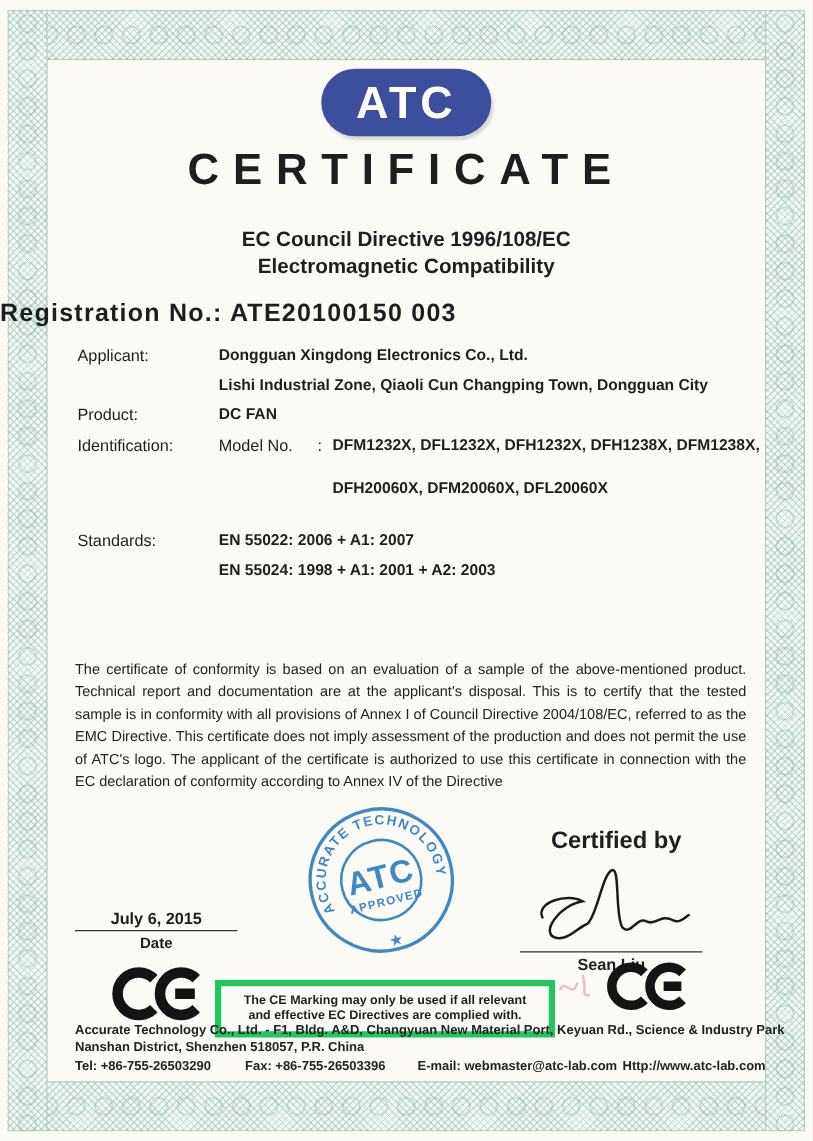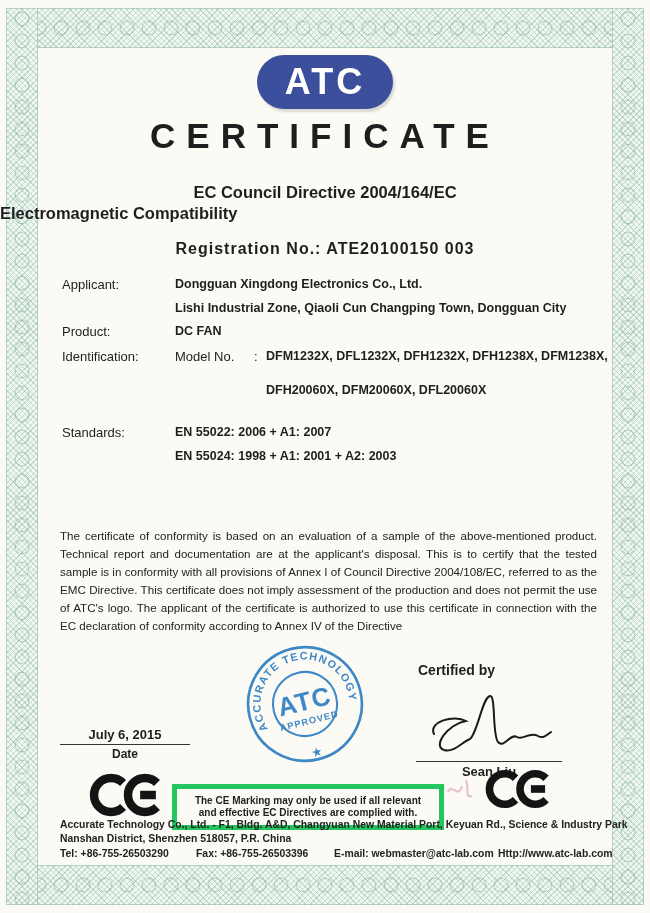--- a/index.html
+++ b/index.html
@@ -31,38 +31,38 @@
   
   .logo{
     left:257px;top:55px;width:136px;height:54px;border-radius:27px;
     background:#3b4f9c;display:flex;align-items:center;justify-content:center;
     box-shadow:2px 3px 2px rgba(120,120,120,.25);
   }
   .logo span{color:#fff;font-size:36px;font-weight:bold;letter-spacing:3px;}
   .title{left:0;width:650px;top:116px;text-align:center;font-size:35px;font-weight:bold;letter-spacing:11px;}
   .sub1{left:0;width:650px;top:161px;text-align:center;font-size:16px;font-weight:bold;}
   .sub2{left:0;width:650px;top:183px;text-align:center;font-size:16.5px;font-weight:bold;}
-  .sub3{left:0;width:650px;top:204px;text-align:left;font-size:16.5px;font-weight:bold;}
-  .reg{left:0;width:650px;top:240px;text-align:center;font-size:16px;font-weight:bold;letter-spacing:1px;}
+  .sub3{left:0;width:650px;top:204px;text-align:center;font-size:16.5px;font-weight:bold;}
+  .reg{left:0;width:650px;top:240px;text-align:left;font-size:20px;font-weight:bold;letter-spacing:1px;}
 
   
   .lab{font-size:13px;font-weight:normal;}
   .val{font-size:12.5px;font-weight:bold;}
 
   
   .para{
     left:60px;top:527px;width:537px;font-size:11.6px;font-weight:normal;
     line-height:18px;text-align:justify;color:#222;
   }
 
   
   .stamp{left:243px;top:642px;width:124px;height:124px;transform:rotate(-14deg);opacity:.92;}
 
   
-  .certified{left:418px;top:662px;width:150px;text-align:left;font-size:14px;font-weight:bold;}
+  .certified{left:418px;top:662px;width:150px;text-align:center;font-size:19px;font-weight:bold;}
   .sig-svg{left:424px;top:686px;}
   .sig-line{left:416px;top:761px;width:146px;border-bottom:1.6px solid #333;}
   .sig-name{left:416px;top:764px;width:146px;text-align:center;font-size:13px;font-weight:bold;}
 
   .date-line{left:60px;top:744px;width:130px;border-bottom:1.6px solid #333;}
   .date-val{left:60px;top:727px;width:130px;text-align:center;font-size:13px;font-weight:bold;}
   .date-lab{left:60px;top:747px;width:130px;text-align:center;font-size:12px;font-weight:bold;}
 
   
   .ce-left{left:88px;top:770px;}
@@ -90,21 +90,21 @@
 
   <div class="band h band-top abs"></div>
   <div class="band h band-bottom abs"></div>
   <div class="band v band-left abs"></div>
   <div class="band v band-right abs"></div>
 
   <div class="logo abs">
     <span>ATC</span>
   </div>
   <div class="title abs">CERTIFICATE</div>
-  <div class="sub2 abs">EC Council Directive 2004/164/EC</div>
+  <div class="sub2 abs">EC Council Directive 1996/108/EC</div>
   <div class="sub3 abs">Electromagnetic Compatibility</div>
   <div class="reg abs">Registration No.: ATE20100150 003</div>
 
   <span class="abs lab" style="left:62px;top:277px">Applicant:</span>
   <span class="abs val" style="left:175px;top:301px">Lishi Industrial Zone, Qiaoli Cun Changping Town, Dongguan City</span>
   <span class="abs val" style="left:175px;top:277px">Dongguan Xingdong Electronics Co., Ltd.</span>
 
   <span class="abs lab" style="left:62px;top:324px">Product:</span>
   <span class="abs val" style="left:175px;top:324px">DC FAN</span>
 

